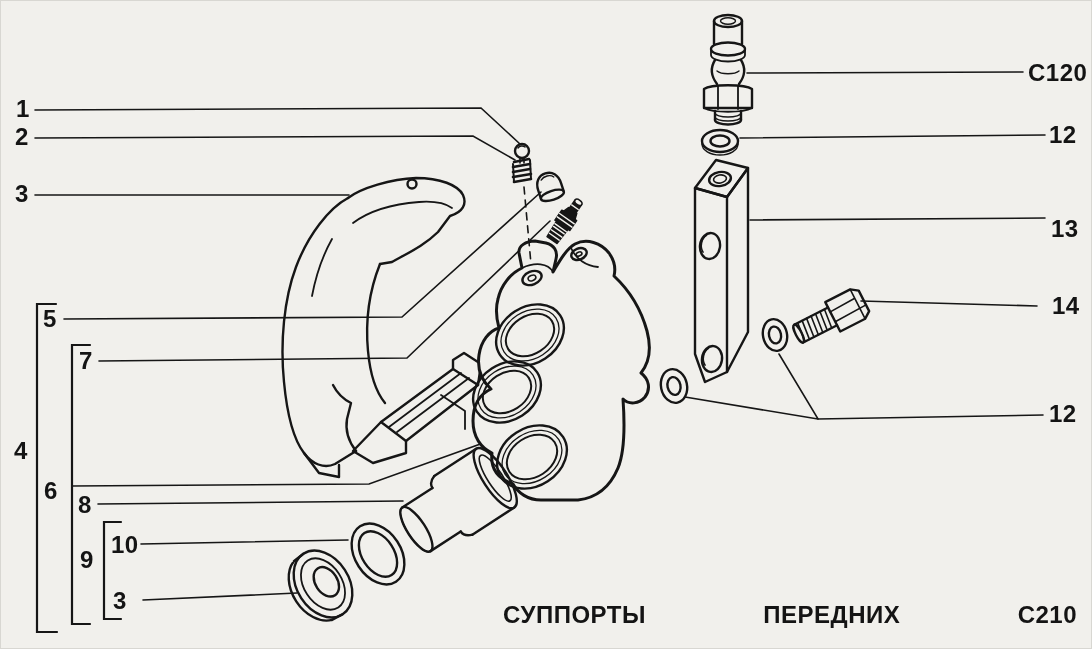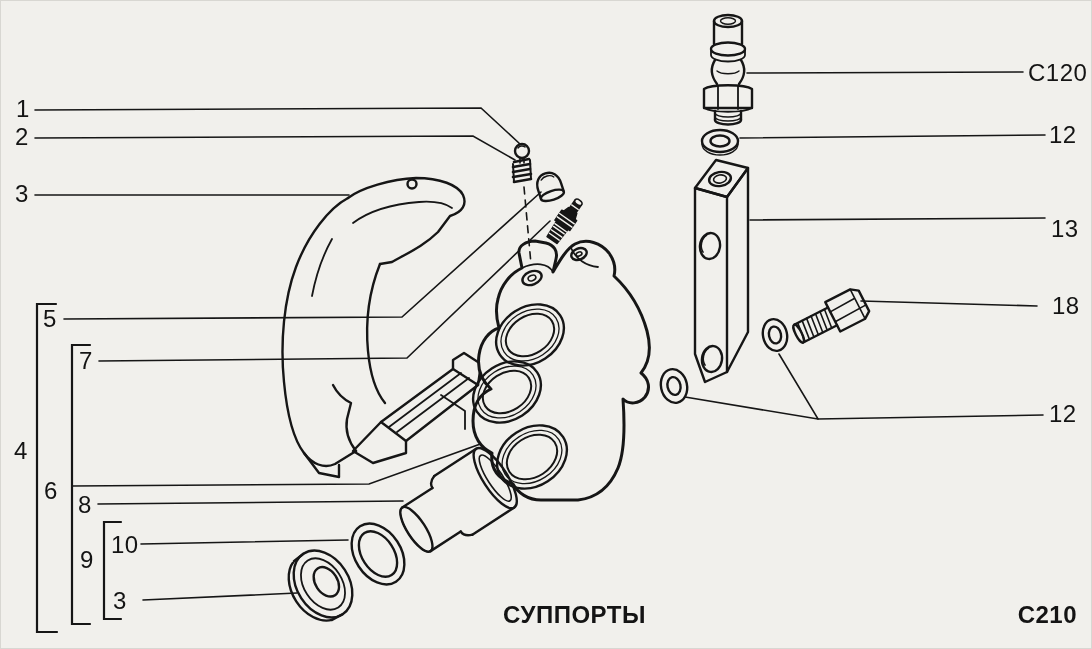--- a/index.html
+++ b/index.html
@@ -8,21 +8,21 @@
     width:1092px;height:649px;
     background:#f1f0ec;
     overflow:hidden;
     font-family:"Liberation Sans", sans-serif;
     border:1px solid #d8d7d2;
     box-sizing:border-box;
   }
   svg{position:absolute;left:0;top:0;}
   .co{
     position:absolute;
-    font-weight:normal;
+    font-weight:bold;
     font-size:24px;
     line-height:1;
     color:#141414;
     letter-spacing:0.5px;
     white-space:nowrap;
   }
   #caption{
     position:absolute;
     left:502px; top:600px; width:574px;
     display:flex; justify-content:space-between; align-items:baseline;
@@ -232,21 +232,22 @@
   <div class="co" style="left:43px;top:478px">6</div>
   <div class="co" style="left:78px;top:348px">7</div>
   <div class="co" style="left:77px;top:492px">8</div>
   <div class="co" style="left:79px;top:547px">9</div>
   <div class="co" style="left:110px;top:532px">10</div>
   <div class="co" style="left:112px;top:588px">3</div>
 
   <div class="co" style="left:1027px;top:60px">C120</div>
   <div class="co" style="left:1048px;top:122px">12</div>
   <div class="co" style="left:1050px;top:216px">13</div>
-  <div class="co" style="left:1051px;top:293px">18</div>
+  <div class="co" style="left:1051px;top:293px">14</div>
   <div class="co" style="left:1048px;top:401px">12</div>
 
   <div id="caption">
     <span>СУППОРТЫ</span>
+    <span>ПЕРЕДНИХ</span>
     <span>С210</span>
   </div>
 
 </div>
 
 </body></html>

